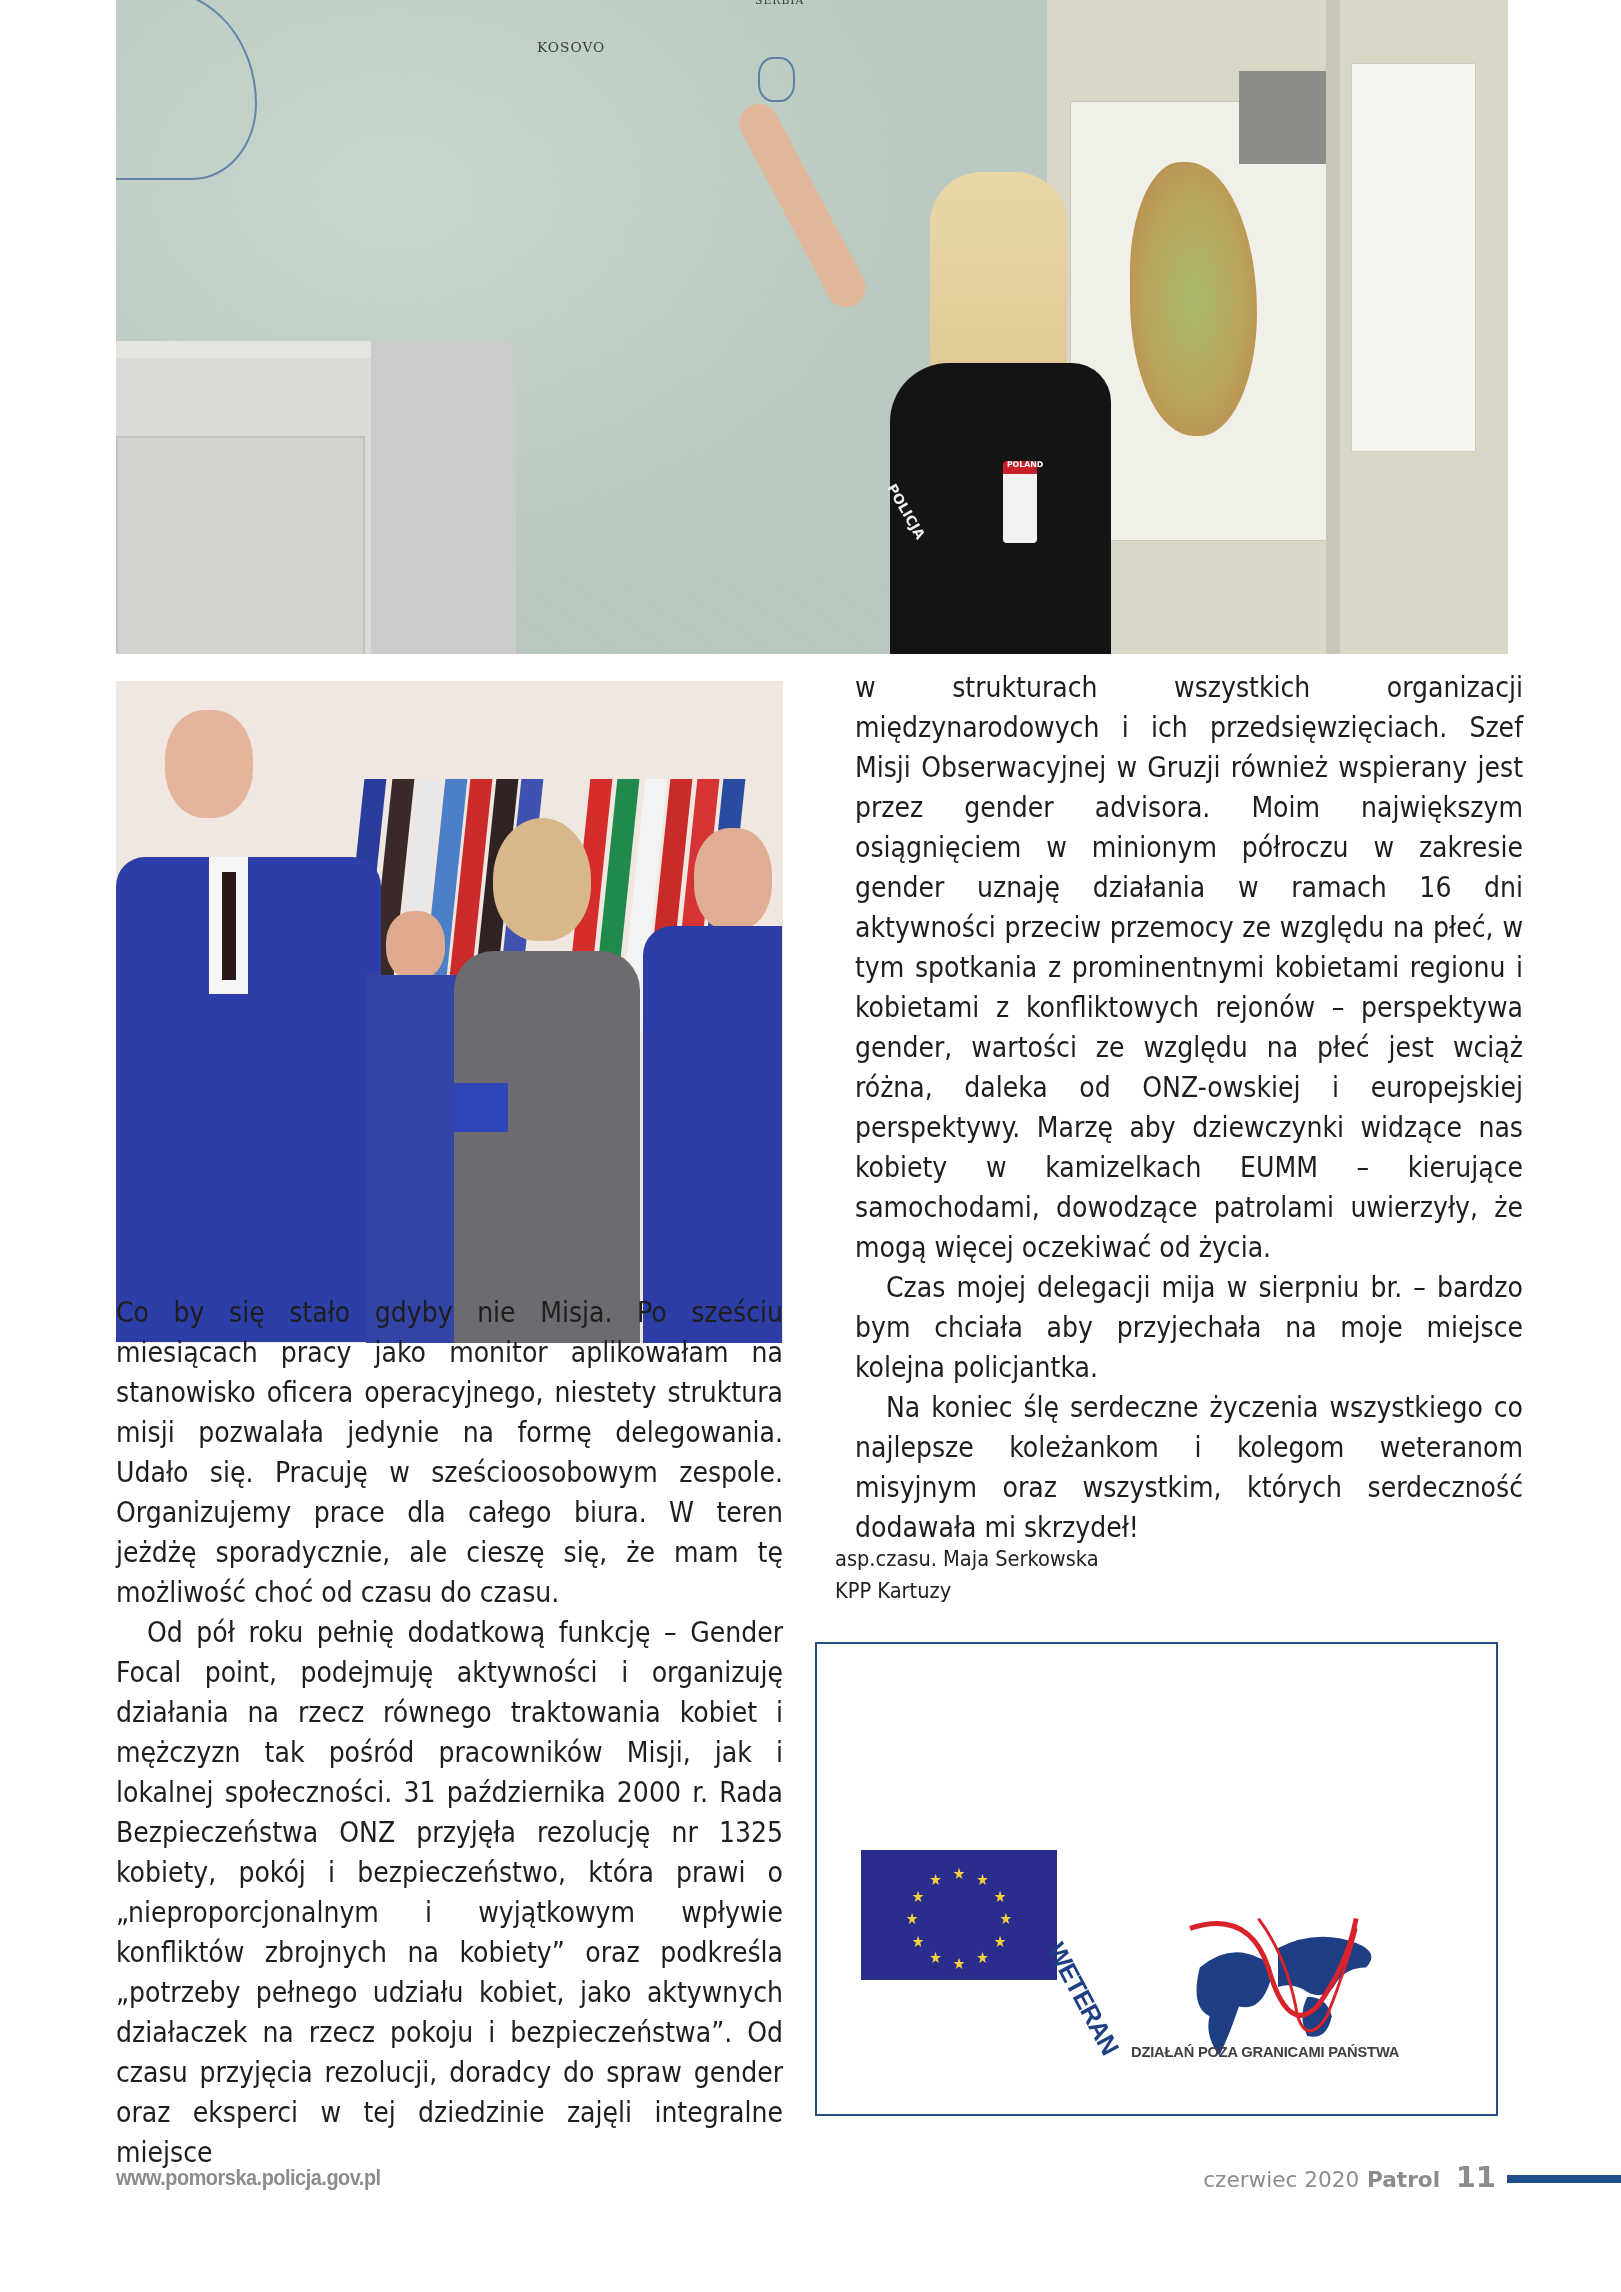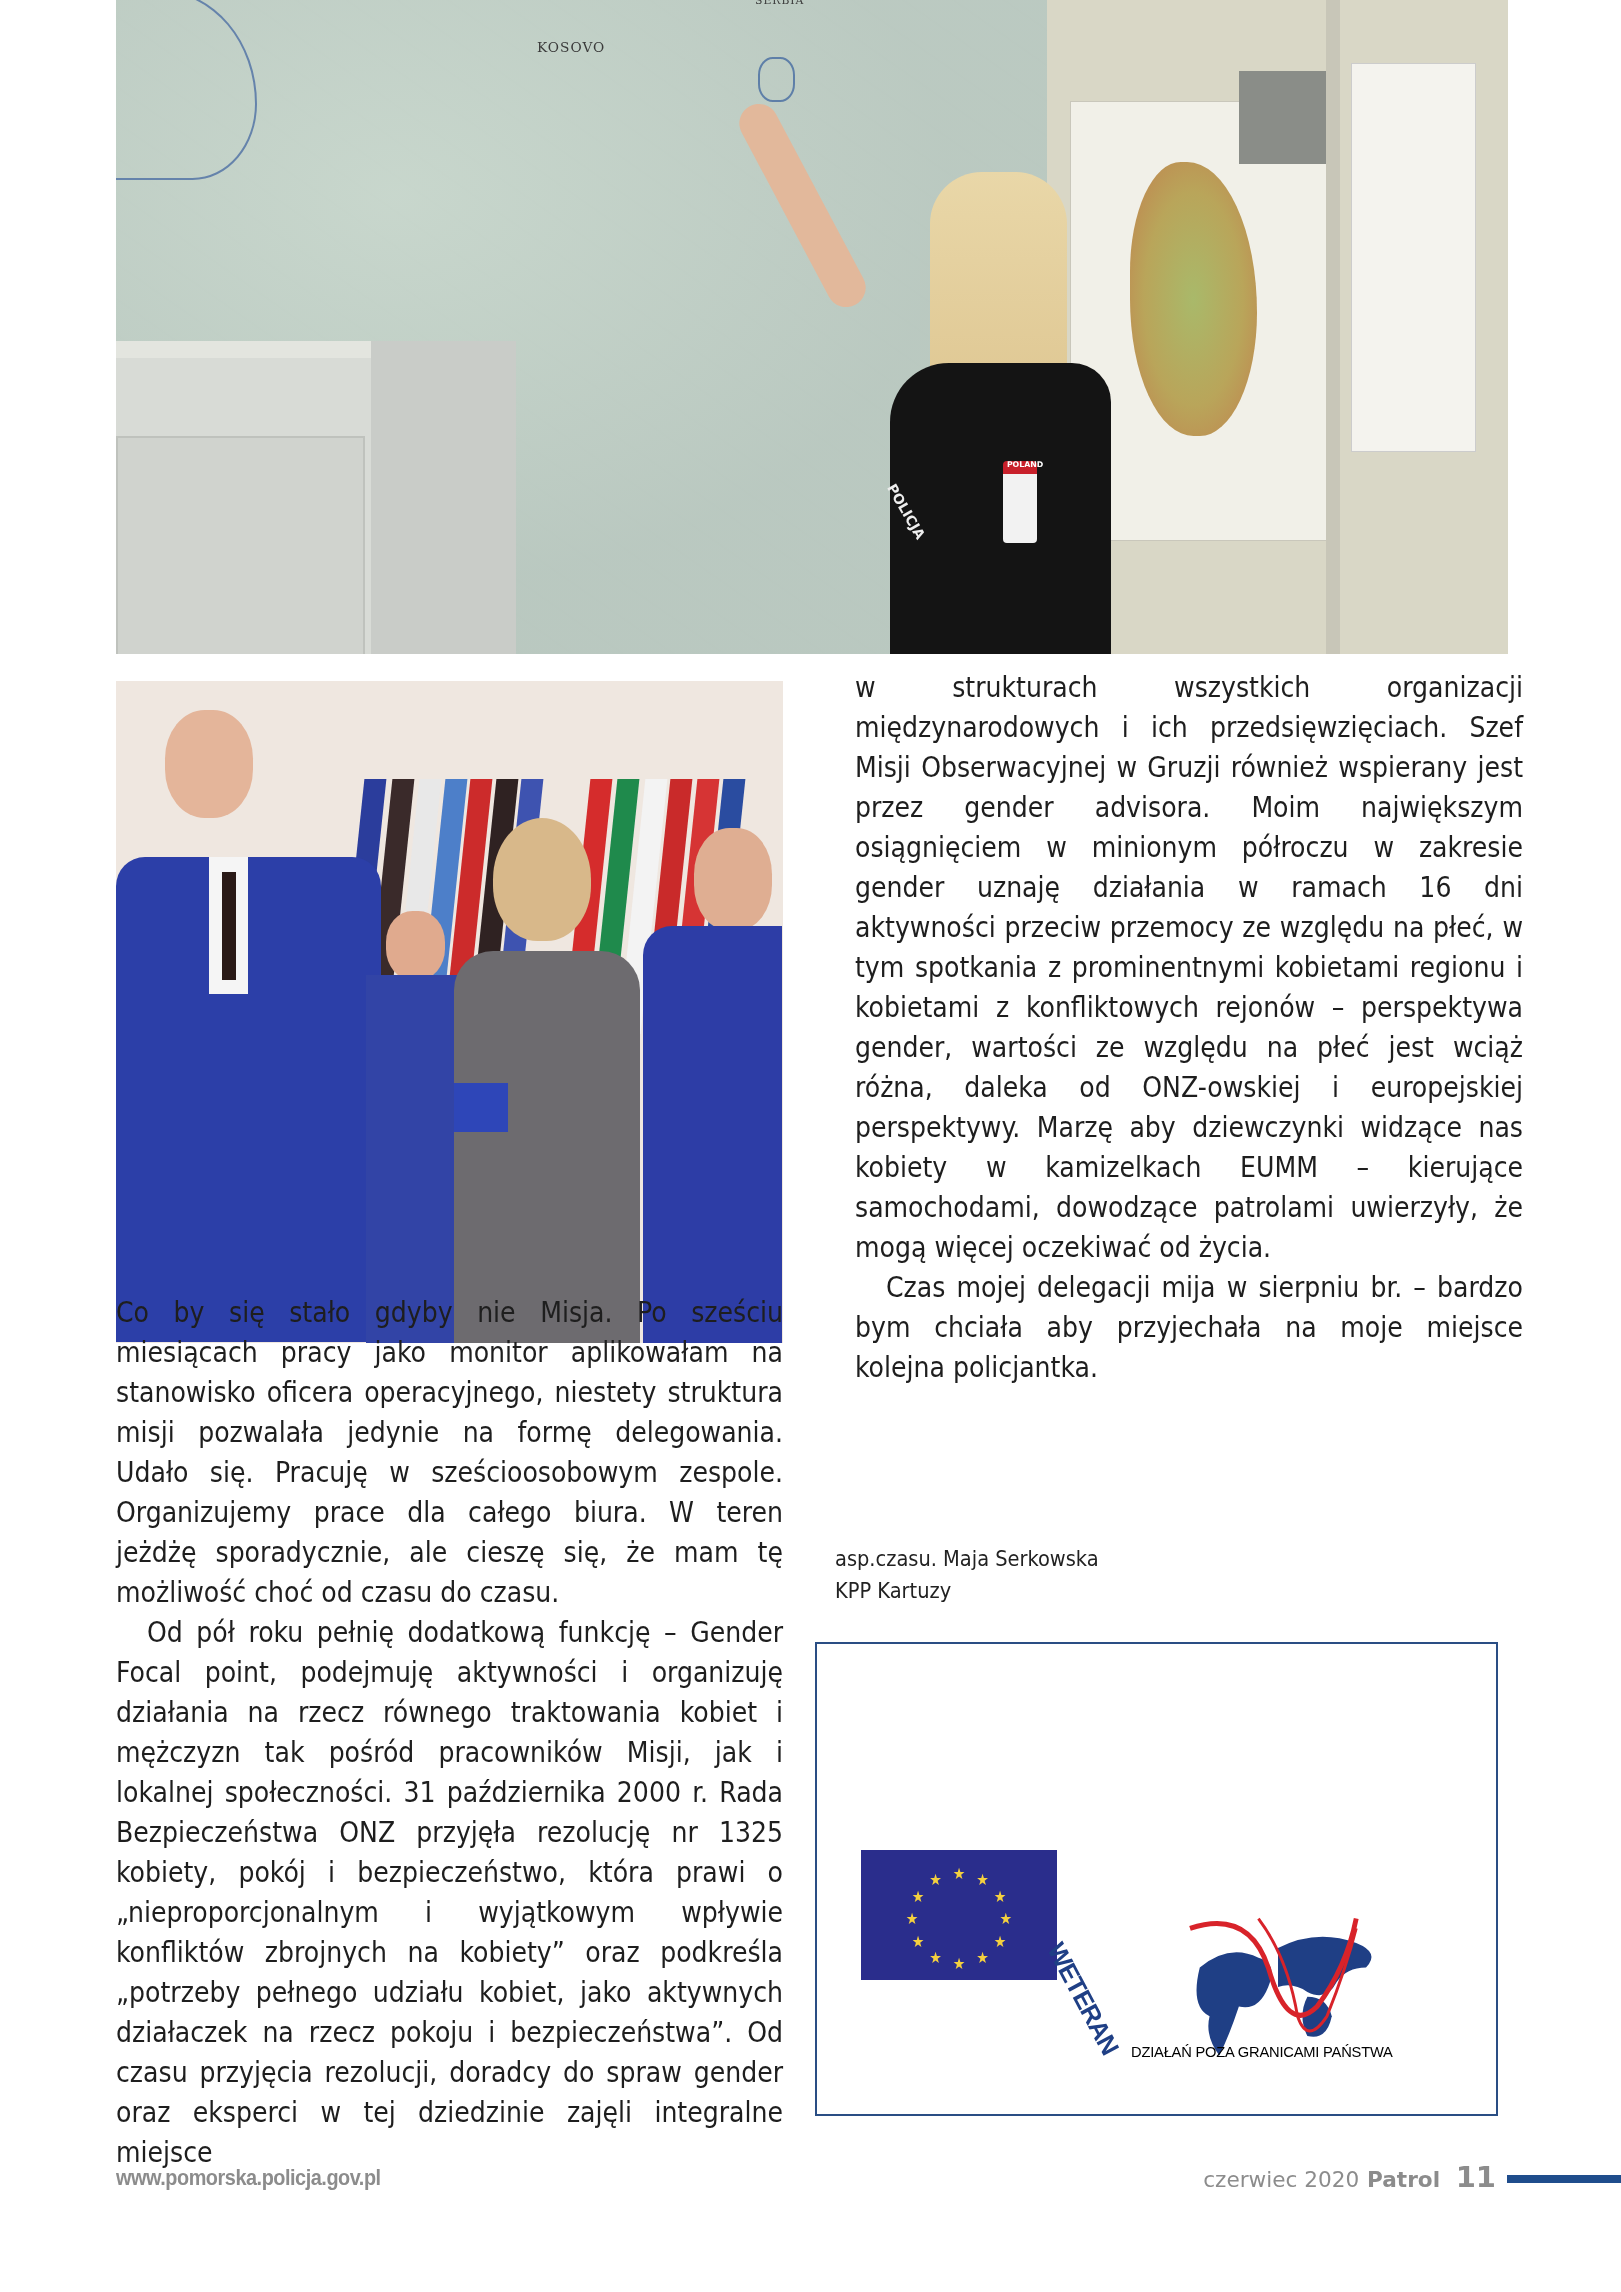--- a/index.html
+++ b/index.html
@@ -49,21 +49,21 @@
     .info-text { position:absolute; left: 43px; top: 19.6px; width: 588px; font-weight: bold; color: #24497f;
                  font-size: 27.4px; line-height: 40px; text-align: justify; font-family: "DejaVu Sans", sans-serif; letter-spacing: -0.3px; }
     .info-text .first { text-indent: 29px; display:block; }
     .eu-flag { position:absolute; left: 44px; top: 206px; width: 196px; height: 130px; background:#2a2d8c; }
     .eu-flag svg { width:100%; height:100%; }
     .un-logo { position:absolute; left: 44px; top: 353px; width: 196px; height: 98px; background:#4a8fd4; color:#fff; }
     .un-emblem { position:absolute; left: 7.8px; top: 11.8px; width: 74px; height: 74px; border-radius: 50%; border: 2.9px solid #dce9f7; box-sizing:border-box; }
     .un-emblem::after { content:""; position:absolute; left: 13.7px; top: 13.7px; width: 41px; height: 41px; border-radius:50%; border: 2px solid #dce9f7; }
     .un-text { position:absolute; left: 90px; top: 23.5px; font-family: "Liberation Sans", sans-serif; font-size: 19.6px; line-height: 23.5px; font-weight: normal; letter-spacing: -0.5px; }
     .weteran-logo { position:absolute; left: 265px; top: 255px; width: 392px; height: 176px; }
-    .weteran-caption { position:absolute; left: 314px; top: 400px; font-family: "Liberation Sans", sans-serif; font-weight: normal; font-size: 14.7px; color: #000000; letter-spacing: -0.2px; }
+    .weteran-caption { position:absolute; left: 314px; top: 400px; font-family: "Liberation Sans", sans-serif; font-weight: bold; font-size: 14.7px; color: #404040; letter-spacing: -0.2px; }
     .weteran-vertical { position:absolute; left: 250px; top: 294px; transform: rotate(62deg); transform-origin: left top;
                         font-family: "Liberation Sans", sans-serif; font-weight: bold; color:#1f3f85; font-size: 25.5px; letter-spacing: -1px; }
 
     
     .footer-url { position:absolute; left: 116px; top: 2165px; font-family: "Liberation Sans", sans-serif; font-weight: bold; font-size: 21.6px; color: #8c8c8c; letter-spacing: -0.5px; transform: scaleX(0.92); transform-origin: left; }
     .footer-right { position:absolute; right: 125px; top: 2160px; display:flex; align-items: baseline; gap: 7.8px; color:#8c8c8c; font-family: "DejaVu Sans", sans-serif; }
     .footer-issue { font-size: 21.6px; }
     .footer-mag { font-size: 21.6px; font-weight: bold; }
     .footer-page { font-size: 29px; font-weight: bold; margin-left: 7.8px; }
     .footer-bar { position:absolute; left: 1507px; top: 2175px; width: 114px; height: 7.8px; background:#1f4d8c; }
@@ -128,20 +128,21 @@
 </div>
 
 <div class="col col-left">
   <p>Co by się stało gdyby nie Misja. Po sześciu miesiącach pracy jako monitor aplikowałam na stanowisko oficera operacyjnego, niestety struktura misji pozwalała jedynie na formę delegowania. Udało się. Pracuję w sześcioosobowym zespole. Organizujemy prace dla całego biura. W teren jeżdżę sporadycznie, ale cieszę się, że mam tę możliwość choć od czasu do czasu.</p>
   <p class="indent">Od pół roku pełnię dodatkową funkcję – Gender Focal point, podejmuję aktywności i organizuję działania na rzecz równego traktowania kobiet i mężczyzn tak pośród pracowników Misji, jak i lokalnej społeczności. 31 października 2000 r. Rada Bezpieczeństwa ONZ przyjęła rezolucję nr 1325 kobiety, pokój i bezpieczeństwo, która prawi o „nieproporcjonalnym i wyjątkowym wpływie konfliktów zbrojnych na kobiety” oraz podkreśla „potrzeby pełnego udziału kobiet, jako aktywnych działaczek na rzecz pokoju i bezpieczeństwa”. Od czasu przyjęcia rezolucji, doradcy do spraw gender oraz eksperci w tej dziedzinie zajęli integralne miejsce</p>
 </div>
 
 <div class="col col-right">
   <p>w strukturach wszystkich organizacji międzynarodowych i ich przedsięwzięciach. Szef Misji Obserwacyjnej w Gruzji również wspierany jest przez gender advisora. Moim największym osiągnięciem w minionym półroczu w zakresie gender uznaję działania w ramach 16 dni aktywności przeciw przemocy ze względu na płeć, w tym spotkania z prominentnymi kobietami regionu i kobietami z konfliktowych rejonów – perspektywa gender, wartości ze względu na płeć jest wciąż różna, daleka od ONZ-owskiej i europejskiej perspektywy. Marzę aby dziewczynki widzące nas kobiety w kamizelkach EUMM – kierujące samochodami, dowodzące patrolami uwierzyły, że mogą więcej oczekiwać od życia.</p>
   <p class="indent">Czas mojej delegacji mija w sierpniu br. – bardzo bym chciała aby przyjechała na moje miejsce kolejna policjantka.</p>
+  <p class="indent">Na koniec ślę serdeczne życzenia wszystkiego co najlepsze koleżankom i kolegom weteranom misyjnym oraz wszystkim, których serdeczność dodawała mi skrzydeł!</p>
 </div>
 
 <div class="signature">
   <div>asp.czasu. Maja Serkowska</div>
   <div>KPP Kartuzy</div>
 </div>
 
 <div class="info-box">
 
   <div class="eu-flag">

